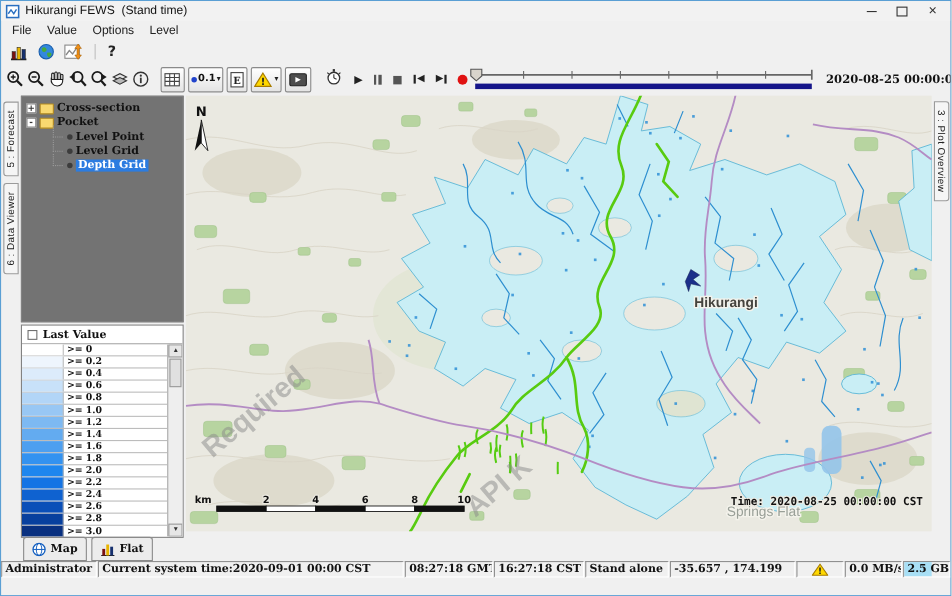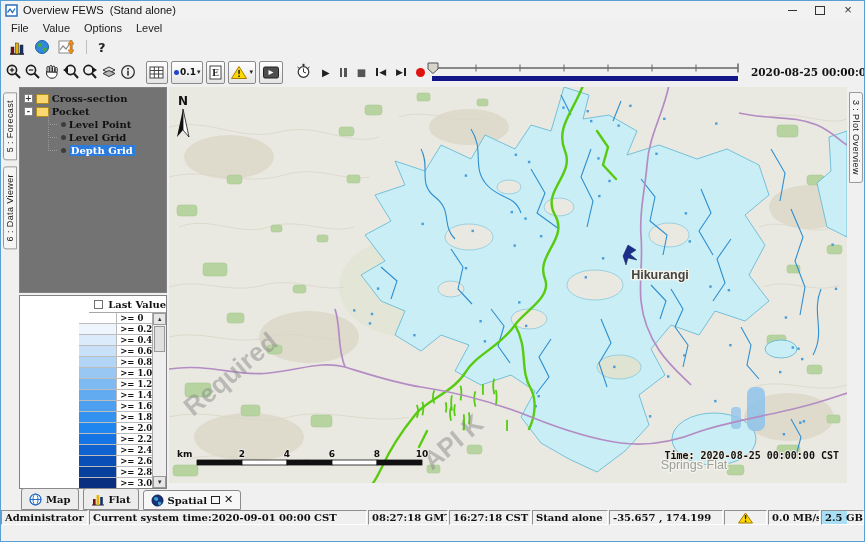--- a/index.html
+++ b/index.html
@@ -49,21 +49,21 @@
   .tree{padding:4px 0 0 4px;font:700 10px "DejaVu Serif",serif;color:#111;}
   .trow{display:flex;align-items:center;height:13px;gap:3px;white-space:nowrap;}
   .exp{width:9px;height:9px;box-sizing:border-box;border:1px solid #848484;background:#fff;
        font:700 8px/7px "DejaVu Sans",sans-serif;display:flex;align-items:center;justify-content:center;color:#333;}
   .exp.plus::before{content:"+";} .exp.minus::before{content:"-";}
   .folder{width:13px;height:10px;background:#f8d870;border:1px solid #b28a20;border-radius:1px;box-sizing:border-box;}
   .child{padding-left:24px;}
   .guide{width:8px;height:10px;border-left:1px dotted #9a9a9a;border-bottom:1px dotted #9a9a9a;margin:-8px 1px 2px 0;}
   .bullet{width:5px;height:5px;border-radius:50%;background:#3c3c3c;flex:none;}
   .sel{background:#2c7ce0;color:#fff;padding:0 2px;}
-  .legendbox{flex:1;background:#fff;border:1px solid #828282;box-sizing:border-box;display:flex;flex-direction:column;overflow:hidden;align-items:flex-end;}
+  .legendbox{flex:1;background:#fff;border:1px solid #828282;box-sizing:border-box;display:flex;flex-direction:column;overflow:hidden;}
   .lheader{height:16px;flex:none;display:flex;align-items:center;gap:5px;padding-left:5px;border-bottom:1px solid #a8a8a8;
            font:700 10px "DejaVu Serif",serif;color:#111;}
   .chk{width:9px;height:9px;border:1px solid #707070;background:#fff;box-sizing:border-box;}
   .lbody{flex:1;display:flex;overflow:hidden;}
   .lrows{flex:1;}
   .lrow{display:flex;height:10px;border-bottom:1px solid #bcbcbc;}
   .sw{width:38px;border-right:1px solid #bcbcbc;box-sizing:border-box;}
   .lv{flex:1;font:700 8.5px "DejaVu Serif",serif;color:#111;line-height:10px;padding-left:3px;white-space:nowrap;}
   .lscroll{width:13px;flex:none;background:#eee;border-left:1px solid #aaa;display:flex;flex-direction:column;align-items:center;}
   .sbtn{width:13px;height:12px;box-sizing:border-box;border:1px solid #999;background:#e6e6e6;
@@ -100,21 +100,21 @@
 </head>
 <body>
 
 <div class="app">
 
   <div class="titlebar">
     <svg width="13" height="13">
       <rect x="1" y="1" width="11" height="11" fill="#fff" stroke="#2a6fc0" stroke-width="1.5"></rect>
       <path d="M2.5,8.5 L5,5 L7.5,8.5 L10,4.5" fill="none" stroke="#2a6fc0" stroke-width="1.3"></path>
     </svg>
-    <span class="title-text">Overview FEWS  (Stand alone)</span>
+    <span class="title-text">Hikurangi FEWS  (Stand time)</span>
     <div class="wincontrols">
       <span class="wc wc-min">
           <i></i>
         </span>
       <span class="wc wc-max">
           <i></i>
         </span>
       <span class="wc wc-close">×</span>
     </div>
   </div>
@@ -638,30 +638,20 @@
     </span>
     <span class="btab">
       <svg width="14" height="13">
           <line x1="1" y1="12" x2="13" y2="12" stroke="#222"></line>
           <rect x="2" y="6" width="2.6" height="6" fill="#7a1010"></rect>
           <rect x="5.6" y="2" width="2.6" height="10" fill="#e8b400"></rect>
           <rect x="9.2" y="4" width="2.6" height="8" fill="#16306e"></rect>
         </svg>
       <span>Flat</span>
     </span>
-    <span class="btab active">
-      <svg width="13" height="13">
-          <circle cx="6.5" cy="6.5" r="5.5" fill="#14327e" stroke="#0a1c50"></circle>
-          <path d="M3,4 q2,-2 4,0 q1,2 -1,3 q-3,0 -3,-3 Z" fill="#3fa0c8"></path>
-          <path d="M7,8 q2.5,-1 3.5,1 q-1,2.5 -2.5,2.5 q-1.5,-1.5 -1,-3.5 Z" fill="#3fa0c8"></path>
-        </svg>
-      <span>Spatial</span>
-      <span class="tab-max"></span>
-      <span class="tab-close">✕</span>
-    </span>
   </div>
 
   <div class="statusbar">
     <span class="scell" style="width:87px;">Administrator</span>
     <span class="scell" style="width:278px;">Current system time:2020-09-01 00:00 CST</span>
     <span class="scell" style="width:80px;">08:27:18 GMT</span>
     <span class="scell" style="width:82px;">16:27:18 CST</span>
     <span class="scell" style="width:76px;">Stand alone</span>
     <span class="scell" style="width:114px;">-35.657 , 174.199</span>
     <span class="scell" style="width:43px;justify-content:center;padding-left:0;">

